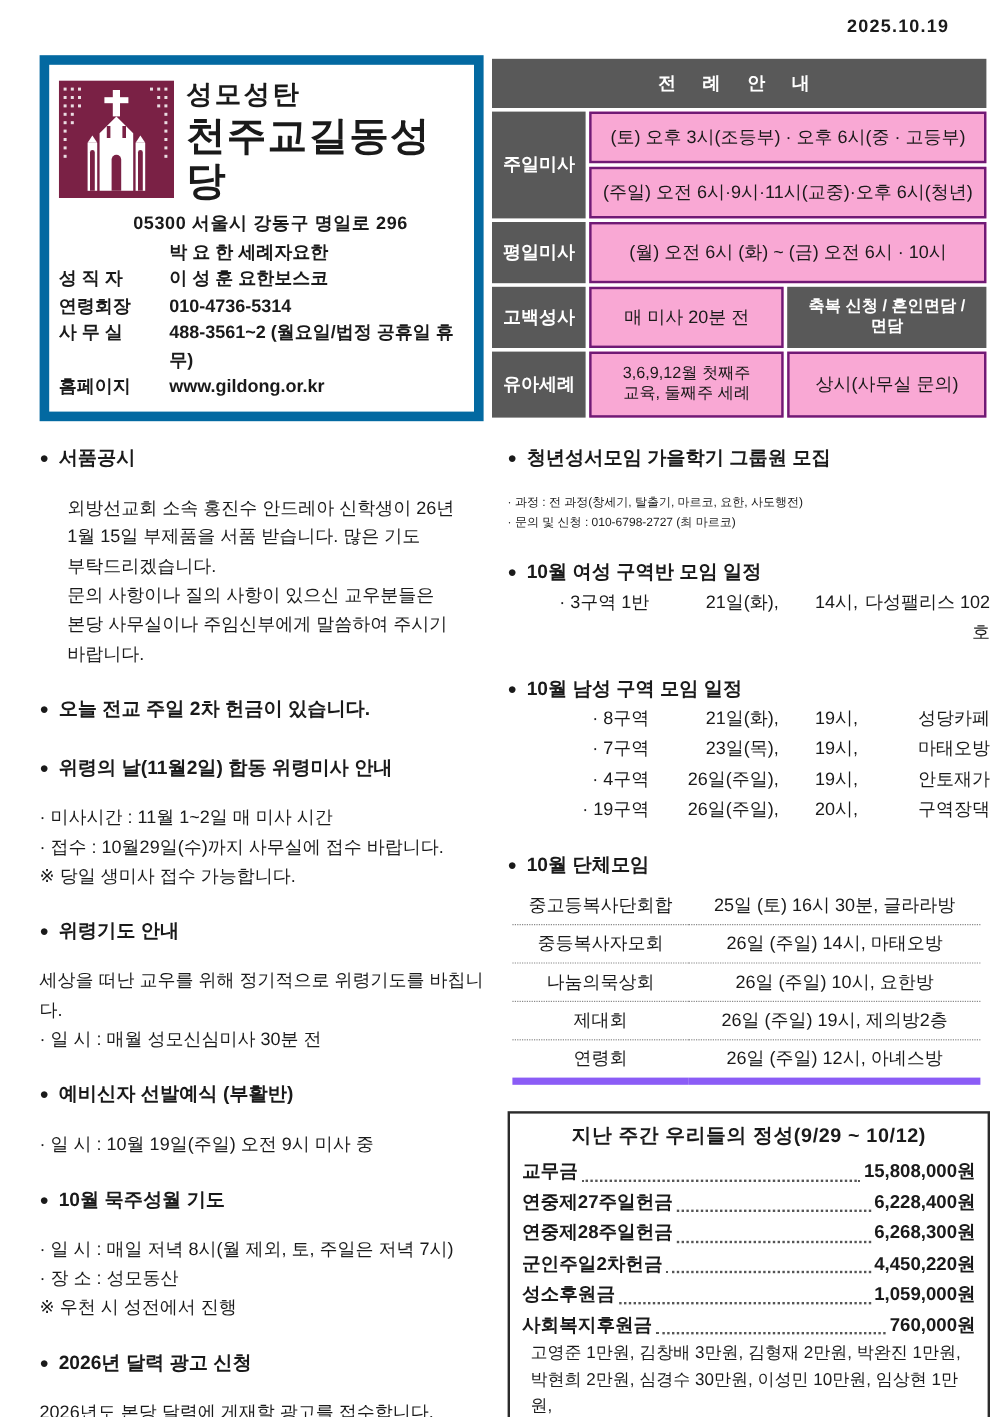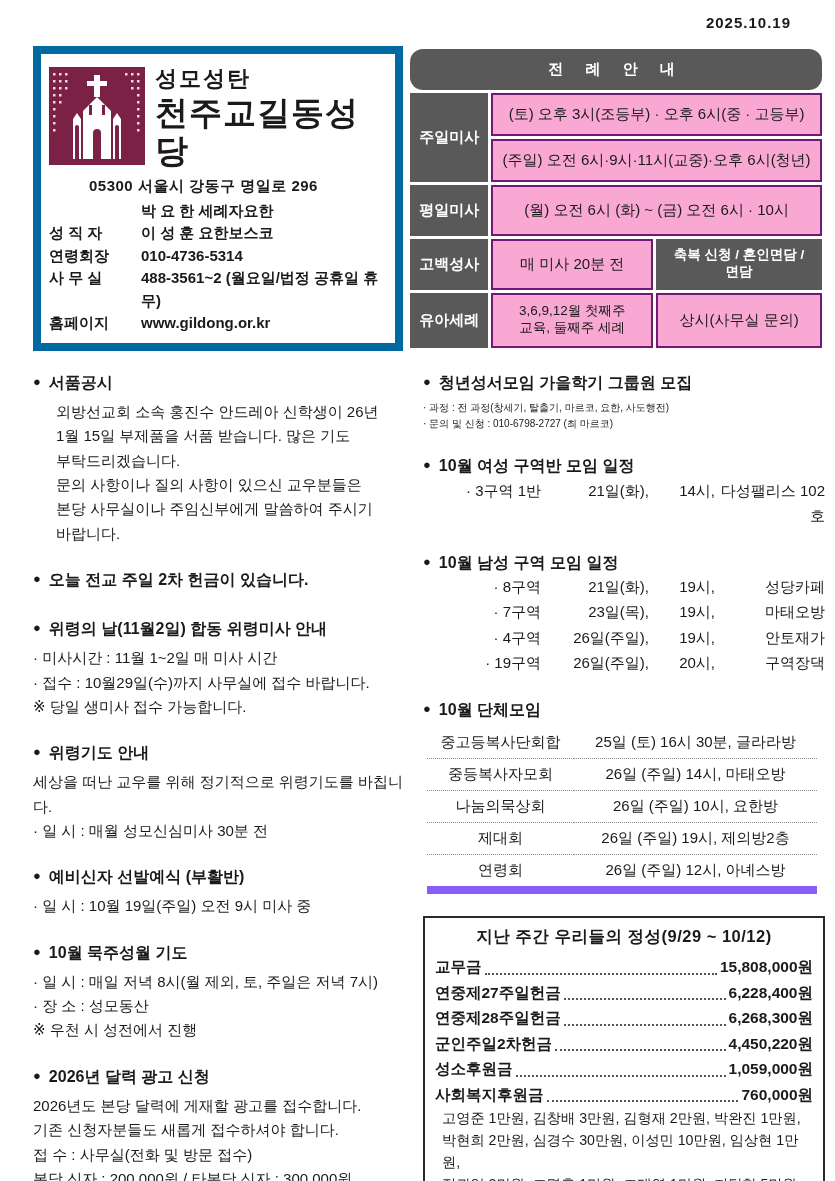--- a/index.html
+++ b/index.html
@@ -10,52 +10,52 @@
 
   .date { position:absolute; top:14px; right:44px; font-size:15px; font-weight:bold; letter-spacing:1px; }
 
   .header { display:flex; gap:4px; padding:46px 10px 0 33px; align-items:stretch; }
   .id-box { width:372px; border:8px solid #0369a1; padding:8px 6px 8px 8px; }
   .id-top { display:flex; gap:10px; align-items:center; }
   .logo { width:96px; height:98px; flex:0 0 auto; }
   .id-titles { padding-top:2px; }
   .church-sub { font-size:22px; font-weight:bold; letter-spacing:2px; }
   .church-name { font-size:33px; font-weight:bold; letter-spacing:1px; line-height:1.15; }
-  .addr { font-size:15px; font-weight:bold; margin:7px 0 4px 40px; letter-spacing:0.5px; }
+  .addr { font-size:15px; font-weight:bold; margin:7px 0 4px 62px; letter-spacing:0.5px; }
   .info-row { display:flex; font-size:15px; font-weight:bold; line-height:1.5; }
   .info-label { width:92px; flex:0 0 auto; }
   .info-value { flex:1; }
 
   table.mass { border-collapse:separate; border-spacing:3px; width:420px; background:#fff; }
   table.mass td { font-size:15px; text-align:center; vertical-align:middle; }
   td.dk { background:#595959; color:#fff; font-weight:bold; }
   td.wt { background:#f9a8d4; border:2px solid #701a75; }
-  .mass-title { font-size:17px; letter-spacing:9px; height:34px;border-radius:13px; }
+  .mass-title { font-size:17px; letter-spacing:9px; height:34px; }
   .mass-label { width:78px; font-size:15px; }
   .cell-sm { font-size:13.5px !important; line-height:1.25; }
 
   .cols { display:flex; gap:14px; padding:20px 10px 0 33px; }
   .col-l { width:376px; }
   .col-r { width:402px; }
 
   .sec { margin-bottom:22px; }
   .sec-title { font-size:16px; font-weight:bold; display:flex; gap:8px; line-height:1.45; }
   .sec-title .blt { font-size:13px; padding-top:2px; }
-  .sec-body { font-size:15px; line-height:1.62; padding-left:9px; margin-top:6px; }
+  .sec-body { font-size:15px; line-height:1.62; padding-left:9px; margin-top:18px; }
   .sec-body.noind { padding-left:0; }
 
   .mrow { display:flex; font-size:15px; line-height:1.7;text-align:right; }
   .mrow .c1 { width:118px; } .mrow .c2 { width:108px; } .mrow .c3 { width:66px; } .mrow .c4 { flex:1; }
 
   table.group { border-collapse:collapse; width:390px; margin:6px 0 0 4px; }
   table.group td { font-size:15px; text-align:center; padding:6px 2px; }
   table.group .g1 { width:136px; }
   table.group tr.hd td { border-top:2px solid #2b2b2b; border-bottom:1.6px solid #2b2b2b; font-weight:bold; letter-spacing:5px; padding:5px 2px; }
   table.group tr.rw td { border-bottom:1px dotted #888; }
-  table.group tr.rw:last-child td { border-bottom:8px solid #8b5cf6; }
+  table.group tr.rw:last-child td { border-bottom:6px solid #8b5cf6; }
 
   .offer-box { border:2px solid #2b2b2b; padding:8px 10px 10px 10px; width:402px; }
   .offer-title { text-align:center; font-size:16.5px; font-weight:bold; margin-bottom:6px; letter-spacing:0.5px; }
   .offer-line { display:flex; align-items:flex-end; font-size:15.5px; font-weight:bold; line-height:1.65; }
   .offer-line .dots { flex:1; border-bottom:2px dotted #555; margin:0 3px 5px 3px; }
   .donors { font-size:14.2px; line-height:1.55; padding-left:7px; font-weight:normal; }
 </style>
 </head>
 <body>
 

